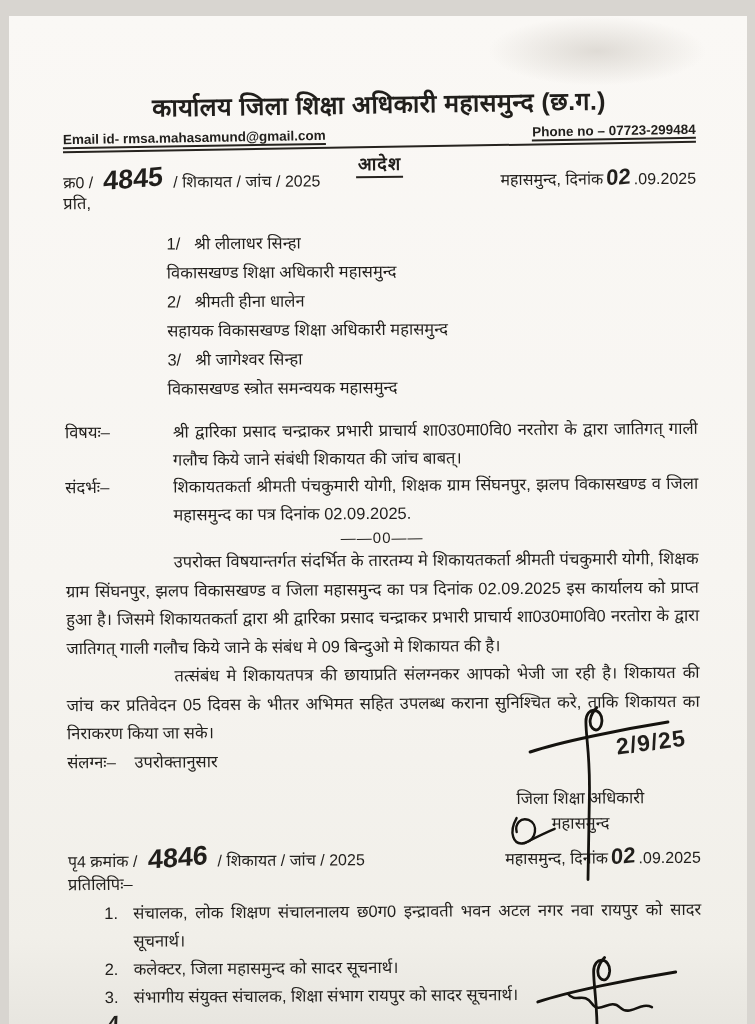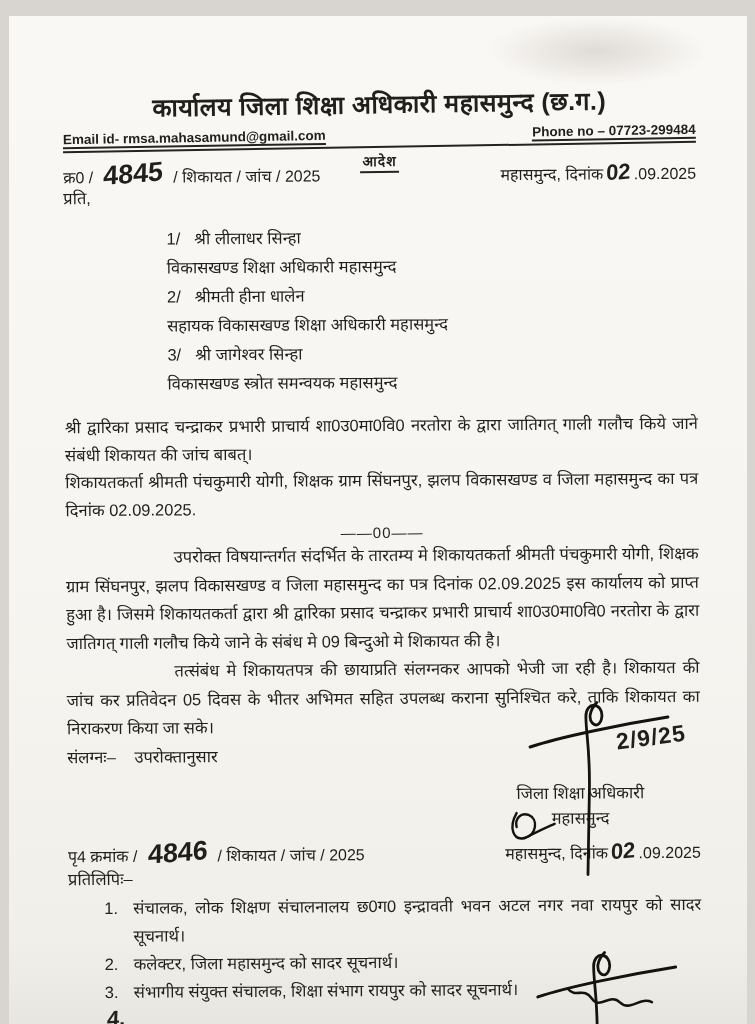--- a/index.html
+++ b/index.html
@@ -12,21 +12,21 @@
   .scan-blotch{position:absolute;top:0;right:40px;width:220px;height:70px;
     background:radial-gradient(ellipse at center,rgba(190,184,175,.45),rgba(190,184,175,0) 70%);}
   .doc{position:absolute;left:57px;right:48px;top:70px;transform:rotate(-0.4deg);}
   .title{text-align:center;font-size:25px;font-weight:bold;letter-spacing:.4px;transform:rotate(-0.5deg);}
   .header-row{display:flex;justify-content:space-between;align-items:flex-end;
     border-bottom:2.5px solid #26231f;padding-bottom:2px;margin-top:7px;
     font-size:13.5px;font-weight:bold;transform:rotate(-0.55deg);}
   .email{border-bottom:2px solid #26231f;}
   .phone{border-bottom:2px solid #26231f;}
   .order-wrap{text-align:center;margin-top:3px;}
-  .order-heading{display:inline-block;font-weight:bold;font-size:14px;letter-spacing:1px;
+  .order-heading{display:inline-block;font-weight:bold;font-size:18px;letter-spacing:1px;
     border-bottom:2px solid #26231f;padding:0 2px 1px;}
   .ref-row{display:flex;justify-content:space-between;align-items:baseline;margin-top:-14px;font-size:16px;}
   .ref-left,.ref-right{display:inline-flex;align-items:baseline;}
   .hand{font-weight:bold;transform:rotate(-4deg) skewX(-6deg);display:inline-block;line-height:1;}
   .hand-num{font-size:27px;margin:0 10px;}
   .hand-date{font-size:22px;margin:0 3px;}
   .salutation{font-size:16.5px;margin-top:-2px;}
   .addressees{margin-left:103px;margin-top:16px;font-size:16.5px;line-height:29px;}
   .addr-name{margin-left:14px;}
   .label-row{display:flex;font-size:16.5px;line-height:27.5px;}
@@ -95,24 +95,26 @@
         <span>2/</span><span class="addr-name">श्रीमती हीना धालेन</span>
       </div>
       <div>सहायक विकासखण्ड शिक्षा अधिकारी महासमुन्द</div>
       <div>
         <span>3/</span><span class="addr-name">श्री जागेश्वर सिन्हा</span>
       </div>
       <div>विकासखण्ड स्त्रोत समन्वयक महासमुन्द</div>
     </div>
 
     <div class="label-row subject-row">
+      <span class="row-label">विषयः–</span>
       <span class="row-text">श्री द्वारिका प्रसाद चन्द्राकर प्रभारी प्राचार्य शा0उ0मा0वि0 नरतोरा के द्वारा जातिगत् गाली गलौच किये जाने संबंधी शिकायत की जांच बाबत्।</span>
     </div>
 
     <div class="label-row">
+      <span class="row-label">संदर्भः–</span>
       <span class="row-text">शिकायतकर्ता श्रीमती पंचकुमारी योगी, शिक्षक ग्राम सिंघनपुर, झलप विकासखण्ड व जिला महासमुन्द का पत्र दिनांक 02.09.2025.</span>
     </div>
 
     <div class="separator">——00——</div>
 
     <p class="para">उपरोक्त विषयान्तर्गत संदर्भित के तारतम्य मे शिकायतकर्ता श्रीमती पंचकुमारी योगी, शिक्षक ग्राम सिंघनपुर, झलप विकासखण्ड व जिला महासमुन्द का पत्र दिनांक 02.09.2025 इस कार्यालय को प्राप्त हुआ है। जिसमे शिकायतकर्ता द्वारा श्री द्वारिका प्रसाद चन्द्राकर प्रभारी प्राचार्य शा0उ0मा0वि0 नरतोरा के द्वारा जातिगत् गाली गलौच किये जाने के संबंध मे 09 बिन्दुओ मे शिकायत की है।</p>
     <p class="para">तत्संबंध मे शिकायतपत्र की छायाप्रति संलग्नकर आपको भेजी जा रही है। शिकायत की जांच कर प्रतिवेदन 05 दिवस के भीतर अभिमत सहित उपलब्ध कराना सुनिश्चित करे, ताकि शिकायत का निराकरण किया जा सके।</p>
 
     <div class="enclosure">
       <span>संलग्नः–</span>

